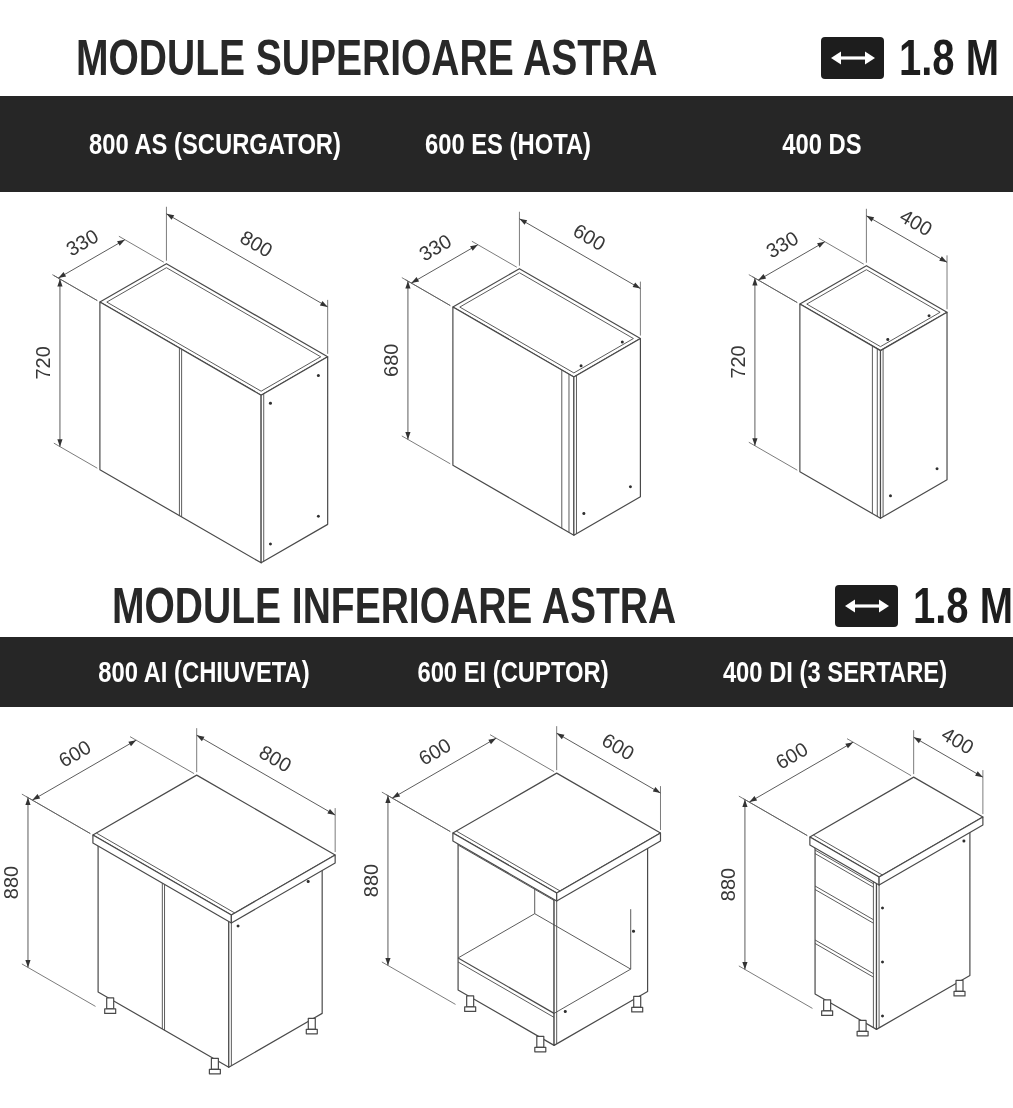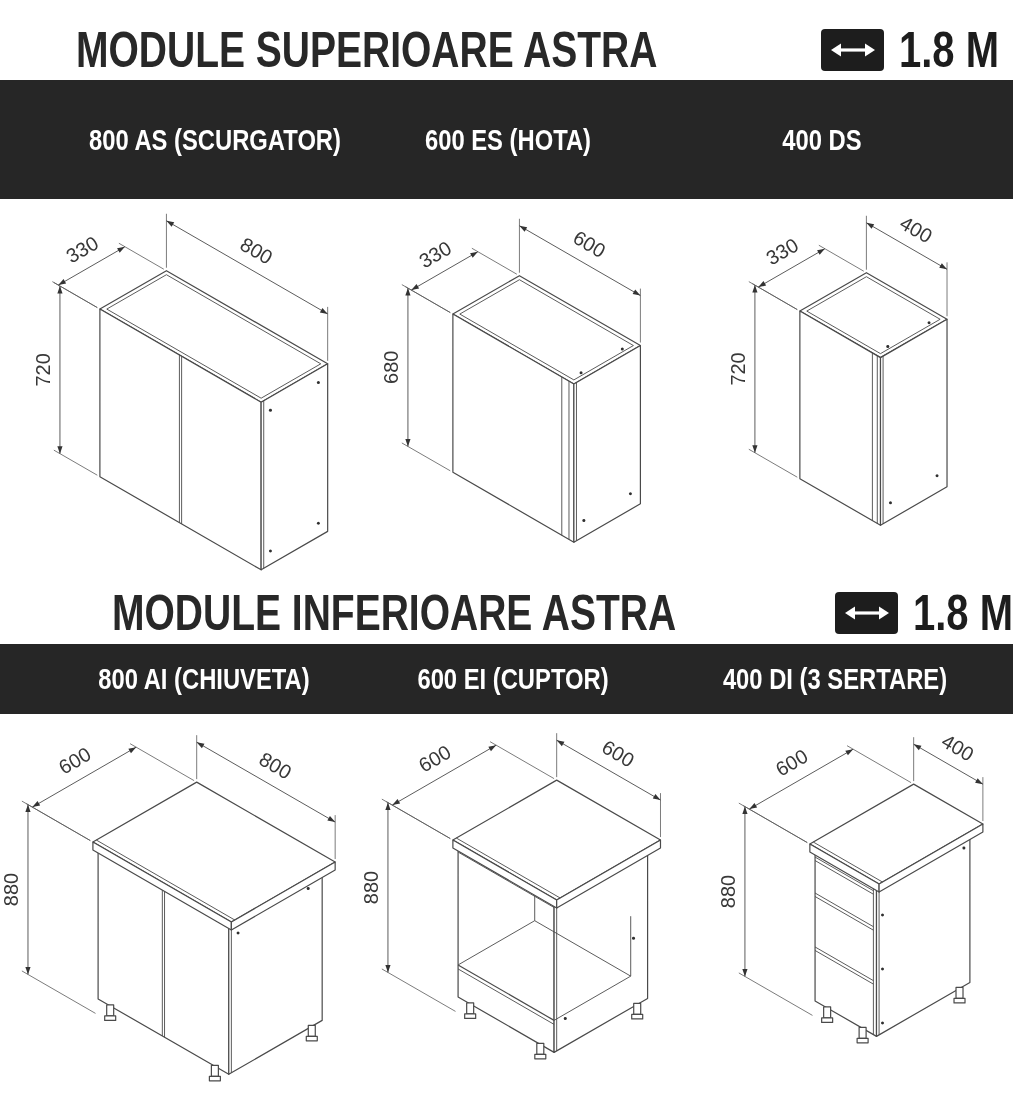--- a/index.html
+++ b/index.html
@@ -1,29 +1,29 @@
 <!DOCTYPE html>
 <html><head>
 <meta charset="utf-8">
 <style>
   *{margin:0;padding:0;box-sizing:border-box}
   html,body{width:1013px;height:1108px;background:#ffffff;overflow:hidden;
     font-family:"Liberation Sans",sans-serif;}
   .hdr{display:flex;justify-content:space-between;align-items:center}
-  .hdr1{height:80px;padding:24px 36px 4px 76px}
+  .hdr1{height:96px;padding:24px 36px 4px 76px}
   .hdr2{height:63px;padding:0 36px 0 112px}
   .ttl{font-size:50px;font-weight:700;color:#282828;white-space:nowrap;
        transform:scaleX(.78);transform-origin:0 50%;letter-spacing:0}
   .bgrp{display:flex;align-items:center;gap:15px;flex:none}
   .bbox{width:63px;height:42px;background:#1d1d1d;border-radius:4px;
         display:flex;align-items:center;justify-content:center;flex:none}
   .blab{font-size:50px;font-weight:700;color:#1d1d1d;white-space:nowrap;
         transform:scaleX(.8);transform-origin:0 50%}
   .bar{position:relative;background:#262626}
-  .bar1{height:119px}
+  .bar1{height:96px}
   .bar2{height:70px}
   .bitem{position:absolute;top:50%;white-space:nowrap;color:#ffffff;
          font-weight:700;font-size:29px;transform:translate(-50%,-50%) scaleX(.82)}
   .row{display:grid;grid-template-columns:1fr 1fr 1fr}
   .row1{height:382px}
   .row2{height:388px}
   .cell{position:relative}
   .cab{width:100%;height:100%;display:block}
   
   .face{fill:#ffffff;stroke:#4a4a4a;stroke-width:1.2;stroke-linejoin:round}

